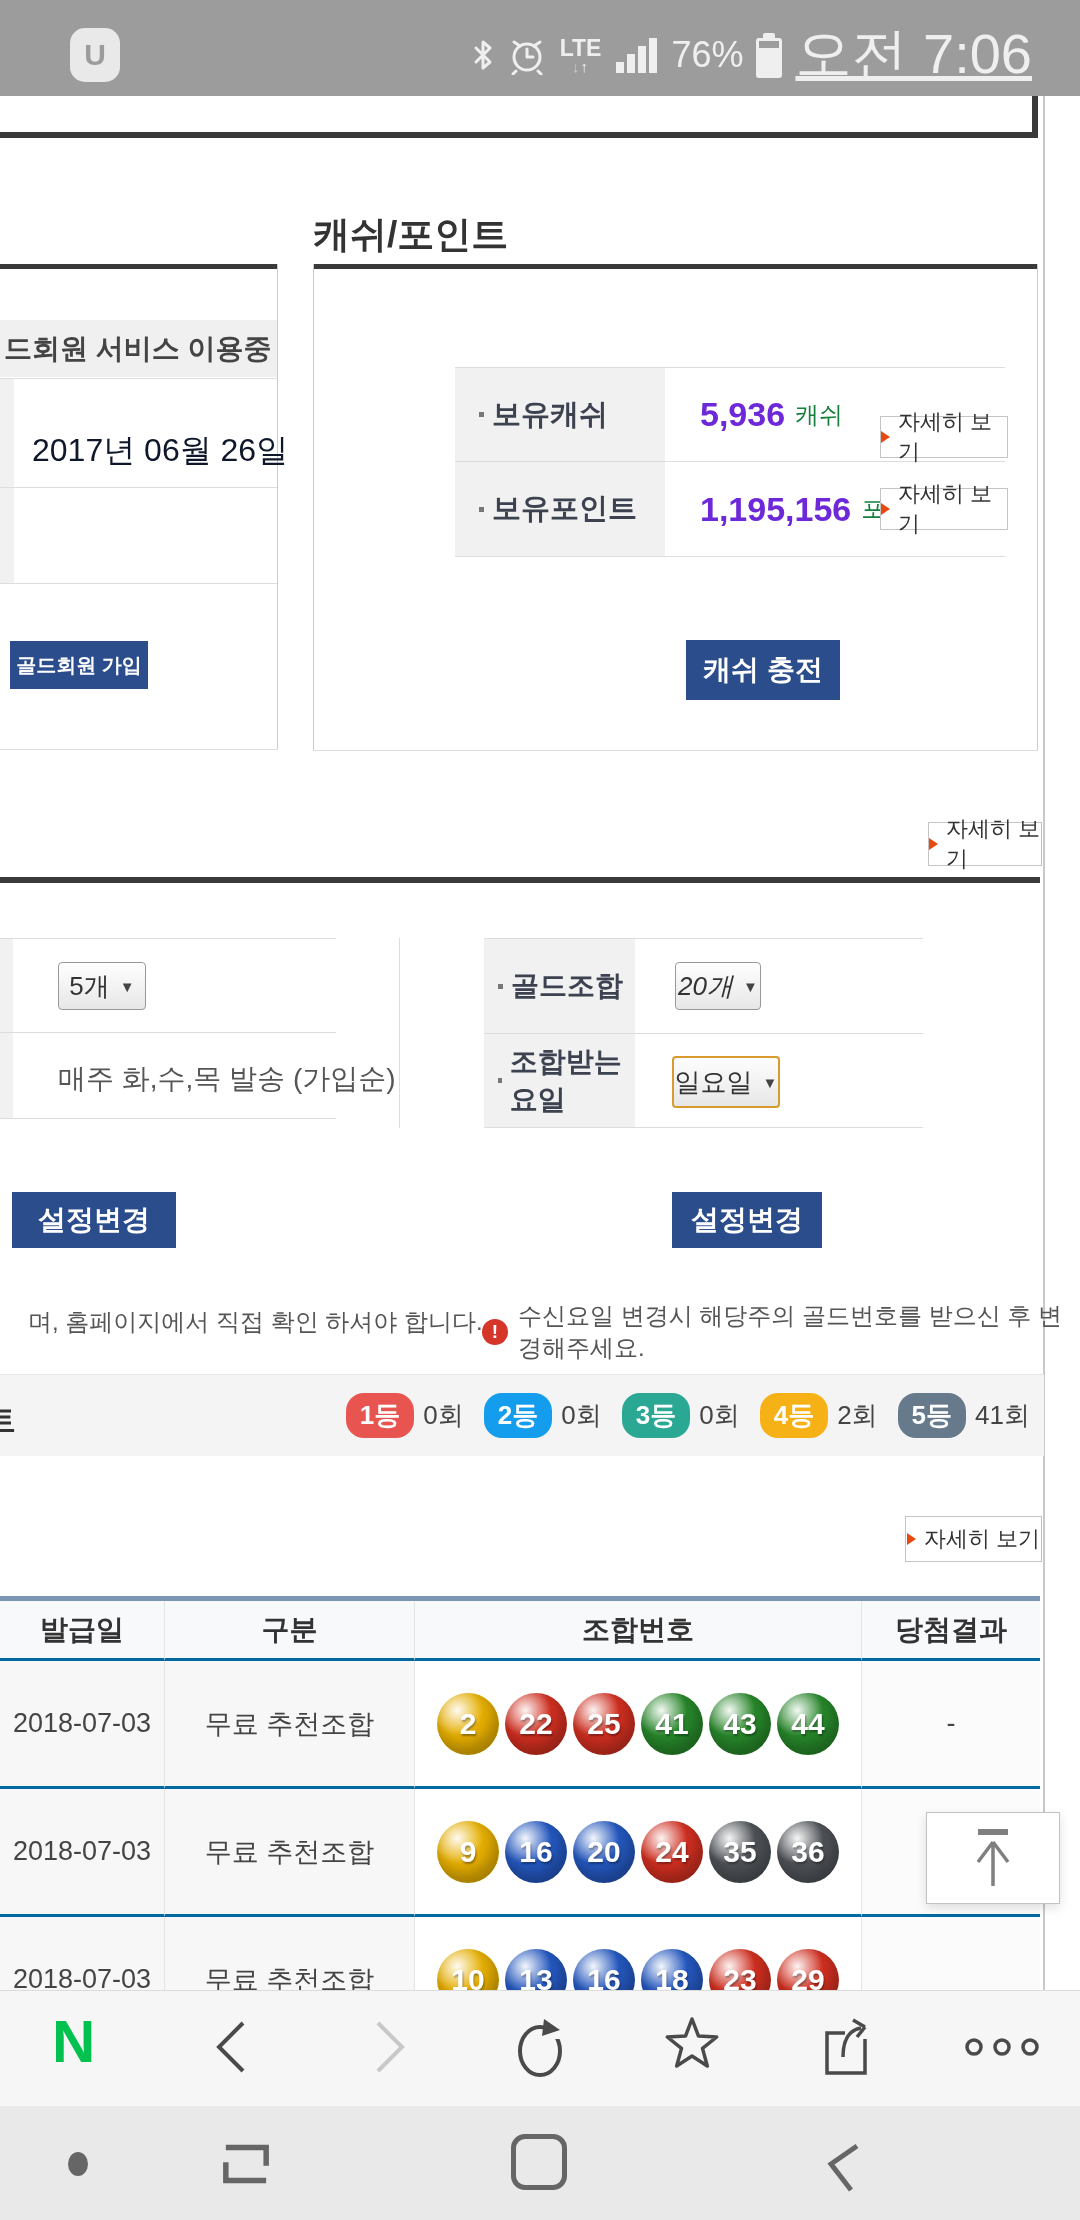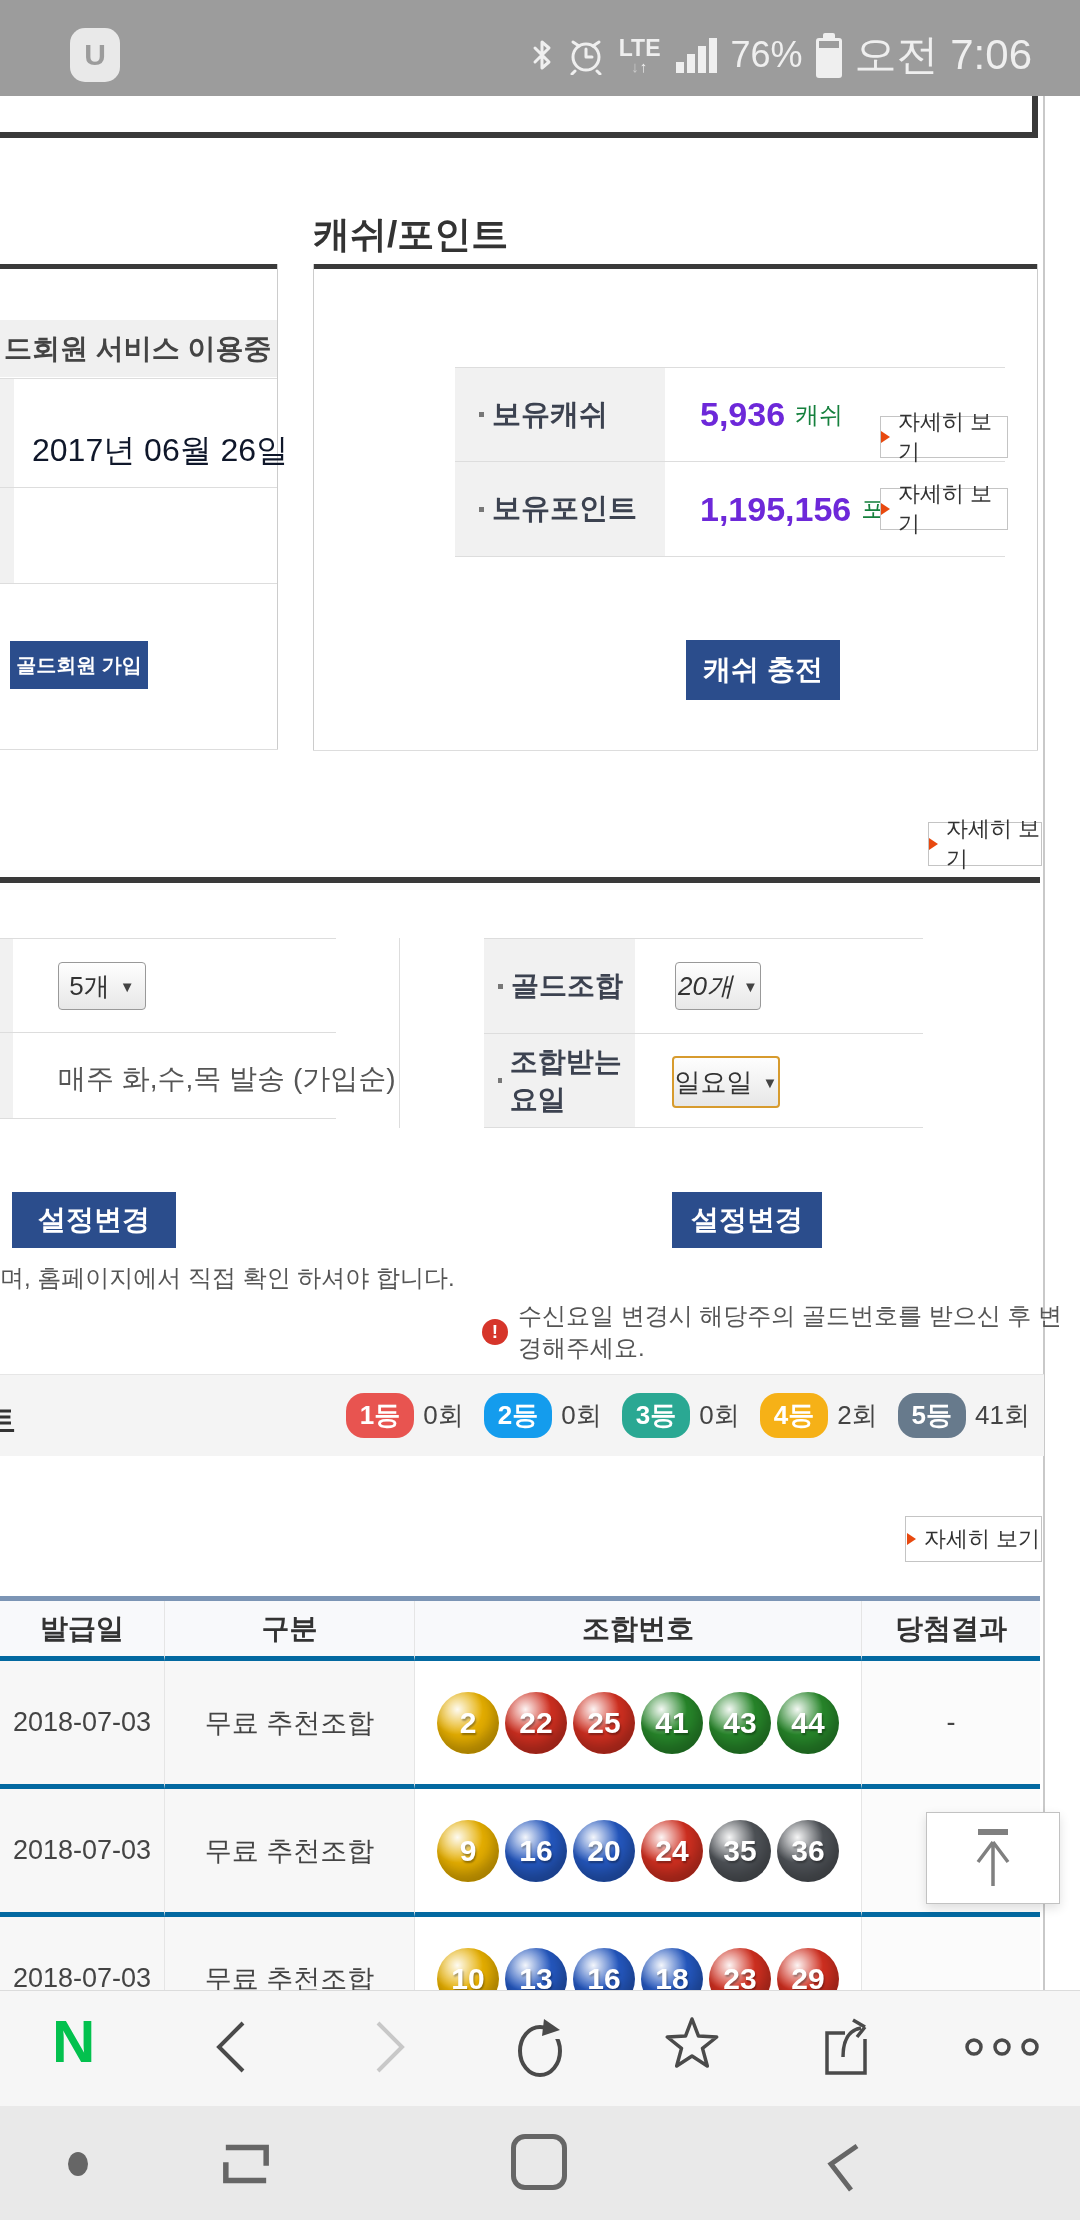--- a/index.html
+++ b/index.html
@@ -6,21 +6,21 @@
   .screen{position:relative;width:1080px;height:2220px;overflow:hidden;background:#fff;
           font-family:"Liberation Sans",sans-serif;color:#333;}
   .abs{position:absolute;}
 
   
   .status-bar{position:absolute;left:0;top:0;width:1080px;height:96px;background:#9c9c9c;
               display:flex;align-items:center;justify-content:space-between;z-index:50;}
   .sb-logo{margin-left:70px;margin-top:14px;width:50px;height:54px;background:#e9e9e9;border-radius:15px;
            display:flex;align-items:center;justify-content:center;font-size:30px;font-weight:bold;color:#9c9c9c;}
   .sb-right{display:flex;align-items:center;gap:13px;margin-right:48px;margin-top:14px;color:#efefef;}
-  .sb-time{font-size:42px;}
+  .sb-time{font-size:56px;text-decoration:underline;}
   .sb-pct{font-size:36px;}
   .sb-lte{display:flex;flex-direction:column;align-items:center;line-height:1;}
   .sb-lte b{font-size:23px;font-weight:bold;}
   .sb-lte .arr{font-size:15px;letter-spacing:1px;line-height:14px;}
   .sb-batt{position:relative;width:26px;height:40px;background:#efefef;border-radius:3px;margin-top:5px;}
   .sb-batt:before{content:"";position:absolute;top:-5px;left:7px;width:12px;height:5px;background:#efefef;border-radius:2px 2px 0 0;}
   .sb-batt .lvl{position:absolute;left:3px;top:3px;right:3px;height:7px;background:#9c9c9c;}
 
   
   .hline{position:absolute;background:#ddd;height:1px;}
@@ -47,21 +47,21 @@
              padding-right:14px;box-sizing:border-box;}
   .badge{border-radius:18px;padding:5px 14px;color:#fff;font-size:26px;font-weight:bold;margin-left:20px;}
   .badge-cnt{font-size:26px;color:#444;margin-left:9px;}
 
   
   .gtable{position:absolute;left:0;top:1596px;width:1040px;}
   .gtable .blue-top{height:5px;background:#7c95b5;}
   .trow{display:flex;}
   .thead .cell{height:60px;background:#f8f9fb;font-weight:bold;font-size:28px;color:#333;}
   .cell{display:flex;align-items:center;justify-content:center;box-sizing:border-box;
-        border-right:1px solid #e5e5e5;border-bottom:5px solid #0369a1;font-size:27px;color:#444;}
+        border-right:1px solid #e5e5e5;border-bottom:3px solid #0369a1;font-size:27px;color:#444;}
   .cell.last{border-right:none;}
   .c1{width:165px;} .c2{width:250px;} .c3{width:447px;} .c4{width:178px;}
   .tbody .c1,.tbody .c2{background:#f7f7f7;}
   .tbody .c3{background:#fff;} .tbody .c4{background:#fbfbfb;}
   .tbody .cell{height:128px;}
   .ball{width:62px;height:62px;border-radius:50%;margin:0 3px;display:flex;align-items:center;justify-content:center;
         color:#fff;font-size:30px;font-weight:bold;
         box-shadow:inset -5px -10px 14px rgba(0,0,0,.28);text-shadow:1px 2px 2px rgba(0,0,0,.35);}
 
   
@@ -206,21 +206,21 @@
     <span>일요일</span>
     <span class="dd-arr">▼</span>
   </div>
 
   <div class="navy-btn" style="left:12px;top:1192px;width:164px;height:56px;font-size:28px;">
     <span>설정변경</span>
   </div>
   <div class="navy-btn" style="left:672px;top:1192px;width:150px;height:56px;font-size:28px;">
     <span>설정변경</span>
   </div>
-  <div class="notice" style="left:0;top:1262px;">
+  <div class="notice" style="left:0;top:1306px;padding-left:28px;">
     <span>며, 홈페이지에서 직접 확인 하셔야 합니다.</span>
   </div>
   <div class="notice" style="left:482px;top:1300px;">
     <span class="n-ic">!</span>
     <span>수신요일 변경시 해당주의 골드번호를 받으신 후 변경해주세요.</span>
   </div>
 
   <div class="stats-bar">
     <span class="abs" style="left:-16px;top:24px;font-size:32px;font-weight:bold;color:#333;">트</span>
     <span class="badge" style="background-color: rgb(232, 84, 80);">1등</span>

